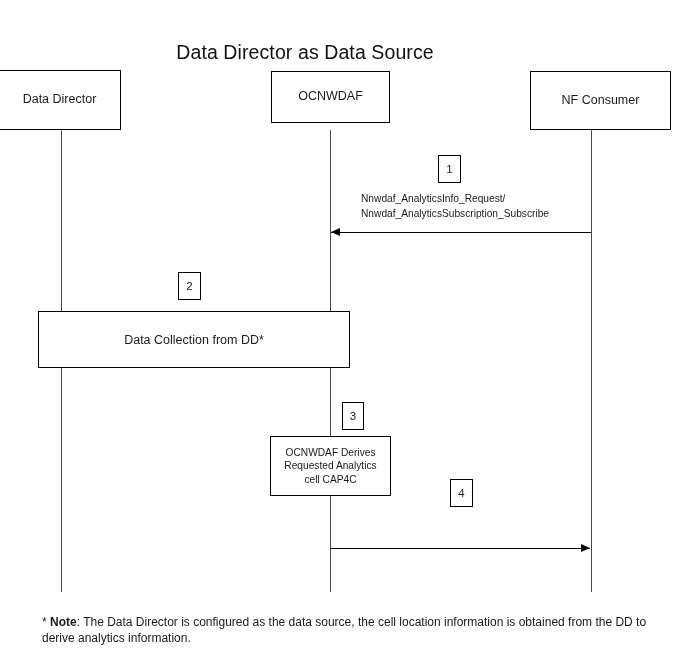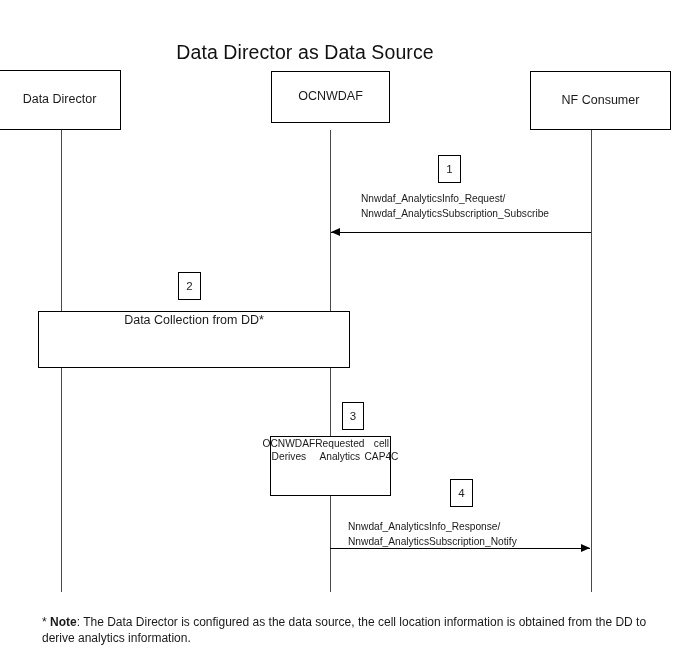--- a/index.html
+++ b/index.html
@@ -68,20 +68,21 @@
     font-size: 11.5px;
     color: #222222;
   }
   
   .act-box {
     position: absolute;
     border: 1.2px solid #000000;
     background: #ffffff;
     box-sizing: border-box;
     display: flex;
+    align-items: center;
     justify-content: center;
     text-align: center;
     z-index: 3;
   }
   .act-box .act-text {
     display: block;
     line-height: 1.28;
   }
   .act-wide { font-size: 12.5px; }
   .act-narrow { font-size: 10.2px; }
@@ -162,31 +163,27 @@
   <div class="step-num" style="left:178px; top:272px; width:23px; height:28px;">
     <span>2</span>
   </div>
   <div class="act-box act-wide" style="left:38px; top:311px; width:312px; height:57px;">
     <span class="act-text">Data Collection from DD*</span>
   </div>
 
   <div class="step-num" style="left:342px; top:402px; width:22px; height:28px;">
     <span>3</span>
   </div>
-  <div class="act-box act-narrow" style="left:270px; top:436px; width:121px; height:60px; flex-direction:row;">
+  <div class="act-box act-narrow" style="left:270px; top:436px; width:121px; height:60px; flex-direction:column;">
     <span class="act-text">OCNWDAF Derives</span>
     <span class="act-text">Requested Analytics</span>
     <span class="act-text">cell CAP4C</span>
   </div>
 
   <div class="step-num" style="left:450px; top:479px; width:23px; height:28px;">
     <span>4</span>
-  </div>
-  <div class="msg-label" style="left:348px; top:519px;">
-    <span>Nnwdaf_AnalyticsInfo_Response/</span>
-    <span>Nnwdaf_AnalyticsSubscription_Notify</span>
   </div>
   <div class="msg-line" style="left:330px; top:547.5px; width:260px;"></div>
   <div class="arrow-head arrow-right" style="left:581px; top:543.5px;"></div>
 
   <div class="note"><span>* </span><b>Note</b><span>: The Data Director is configured as the data source, the cell location information is obtained from the DD to derive analytics information.</span></div>
 
 </div>
 
 </body></html>

